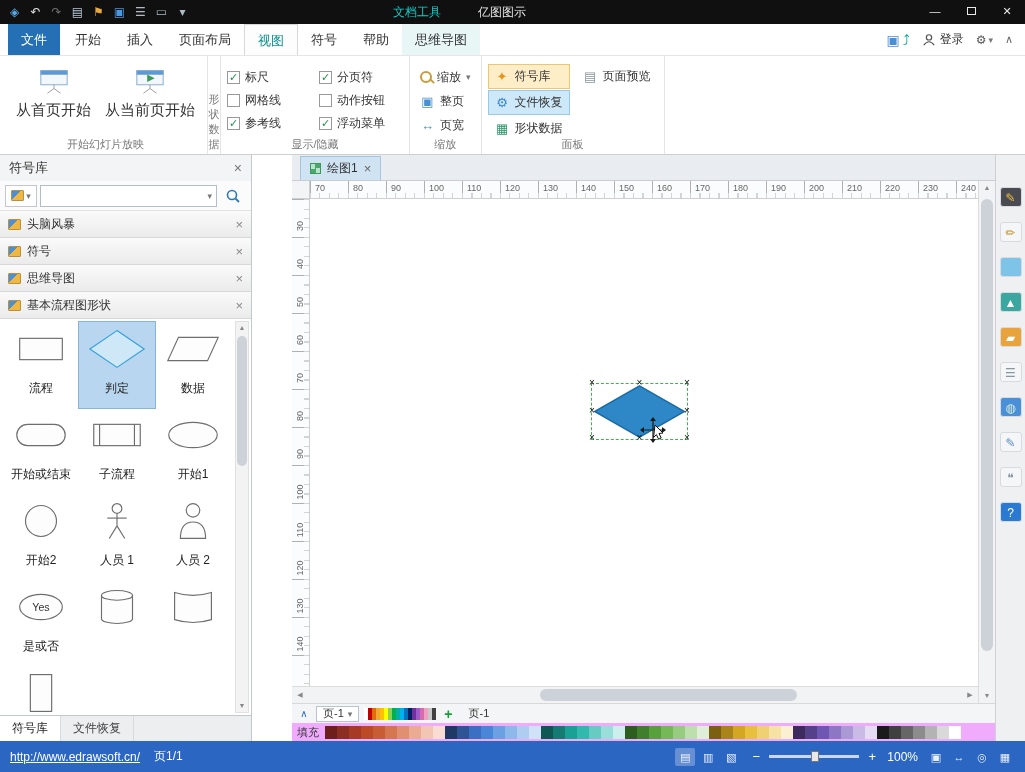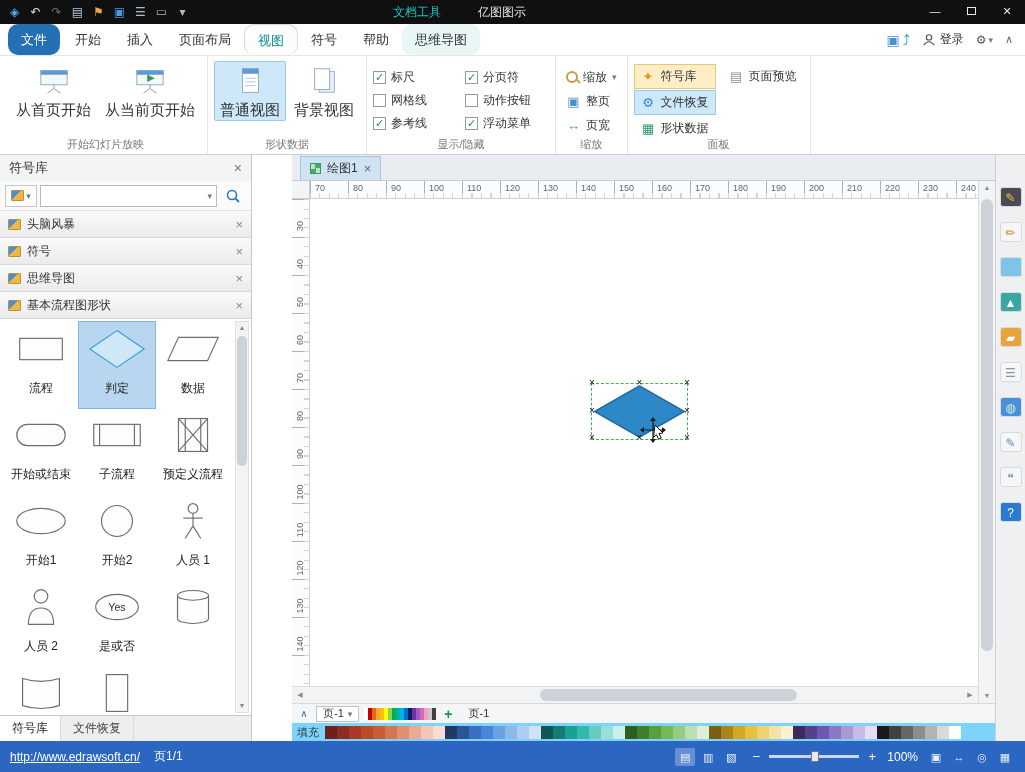--- a/index.html
+++ b/index.html
@@ -10,21 +10,21 @@
   .quick-icons { display:flex; align-items:center; padding-left:4px; }
   .qicon { width:21px; text-align:center; font-size:12px; line-height:24px; cursor:default; }
   .tb-context { position:absolute; left:372px; width:90px; text-align:center; color:#18c8c8; font-size:12px; }
   .tb-title { position:absolute; left:478px; color:#e6e6e6; font-size:12px; }
   .win-controls { margin-left:auto; display:flex; }
   .win-btn { width:36px; height:24px; text-align:center; line-height:23px; color:#e8e8e8; font-size:11px; }
   .max-glyph { display:inline-block; width:9px; height:8px; border:1px solid #e8e8e8; }
 
   .tabrow { height:32px; background:#fff; display:flex; align-items:stretch; border-bottom:1px solid #e6e6e6; }
   .tabs { display:flex; }
-  .rtab { padding:0 13px; line-height:31px; font-size:13px; color:#333; white-space:nowrap;border-radius:10px; }
+  .rtab { padding:0 13px; line-height:31px; font-size:13px; color:#333; white-space:nowrap; }
   .rtab.file { background:#2570b5; color:#fff; margin-left:8px; margin-right:2px; }
   .rtab.active { color:#0b8f8f; background:#fdfdfd; border:1px solid #d8d8d8; border-bottom:none; }
   .rtab.context { background:#e8f6f6; }
   .tabrow-right { margin-left:auto; display:flex; align-items:center; gap:12px; padding-right:12px; }
   .mricon { font-size:14px; }
   .login { display:flex; align-items:center; gap:4px; color:#333; }
   .gear { color:#555; display:flex; align-items:center; gap:2px; }
   .dd { font-size:9px; color:#777; }
   .collapse { color:#666; font-size:11px; }
 
@@ -118,21 +118,21 @@
   .cursor { position:absolute; left:330px; top:218px; }
 
   .pagebar { height:20px; background:#f4f5f6; border-top:1px solid #d8d8d8; display:flex; align-items:center; gap:5px; padding:0 5px; }
   .pb-chevron { color:#2a6cc4; font-size:10px; width:14px; text-align:center; }
   .pb-tab { height:16px; border:1px solid #b8c4d0; background:#fff; display:flex; align-items:center; gap:4px; padding:0 6px; font-size:11px; }
   .page-strip { display:flex; height:12px; }
   .mini-swatch { width:4px; height:12px; }
   .pb-add { color:#1a9a3a; font-weight:bold; font-size:14px; padding:0 3px; }
   .pb-label { font-size:11px; color:#333; margin-left:8px; }
 
-  .fillbar { height:18px; background:#7dd3fc; display:flex; align-items:center; gap:6px; padding:0 5px; }
+  .fillbar { height:18px; background:#f0abfc; display:flex; align-items:center; gap:6px; padding:0 5px; }
   .fill-label { font-size:11px; color:#333; }
   .fill-swatches { display:flex; height:13px; }
   .swatch { width:12px; height:13px; }
 
   .right-rail { width:30px; background:#eef0f2; border-left:1px solid #d0d0d0; display:flex; flex-direction:column; align-items:center; padding-top:32px; gap:15px; }
   .rail-icon { width:22px; height:20px; border-radius:3px; font-size:12px; line-height:20px; text-align:center; border:1px solid #d8dade; }
 
   .statusbar { height:31px; background:#2b66c2; color:#fff; display:flex; align-items:center; gap:14px; padding:8px 10px; font-size:12px; }
   .sb-link { color:#fff; text-decoration:underline; }
   .sb-right { margin-left:auto; display:flex; align-items:center; gap:8px; }
@@ -220,39 +220,20 @@
               <path d="M17 19 v4 M10 28 l7 -5 l7 5" stroke="#9a9a9a" fill="none"></path>
               <polygon points="14,8 22,12 14,16" fill="#3a9a5a" stroke="none"></polygon>
             </svg>
           <span class="blabel">从当前页开始</span>
         </div>
       </div>
       <span class="rgroup-label">开始幻灯片放映</span>
     </div>
 
     <div class="rgroup">
-      <div class="bigrow">
-        <div class="bigbtn sel-blue">
-          <svg width="32" height="30" viewBox="0 0 34 30">
-              <rect x="9" y="2" width="17" height="25" fill="#fff" stroke="#8aaac8"></rect>
-              <rect x="9" y="2" width="17" height="5" fill="#5a9ad8" stroke="#8aaac8"></rect>
-              <line x1="12" y1="12" x2="23" y2="12" stroke="#a8c4dc"></line>
-              <line x1="12" y1="16" x2="23" y2="16" stroke="#a8c4dc"></line>
-              <line x1="12" y1="20" x2="23" y2="20" stroke="#a8c4dc"></line>
-            </svg>
-          <span class="blabel">普通视图</span>
-        </div>
-        <div class="bigbtn">
-          <svg width="32" height="30" viewBox="0 0 34 30">
-              <rect x="12" y="5" width="16" height="22" fill="#e8eef4" stroke="#9ab4cc"></rect>
-              <rect x="7" y="2" width="16" height="22" fill="#fff" stroke="#8aaac8"></rect>
-            </svg>
-          <span class="blabel">背景视图</span>
-        </div>
-      </div>
       <span class="rgroup-label">形状数据</span>
     </div>
 
     <div class="rgroup">
       <div id="showhide-grid" class="showhide">
           <span class="chk">
             <span class="chkbox">✓</span>
             <span class="chklab">标尺</span>
           </span>
           <span class="chk">
@@ -393,30 +374,20 @@
                 </svg></div>
               <div class="shape-label">开始或结束</div>
             </div>
             <div class="shape-cell">
               <div class="shape-thumb"><svg viewBox="0 0 64 44">
                   <rect x="8" y="11" width="48" height="22"></rect>
                   <line x1="14" y1="11" x2="14" y2="33"></line>
                   <line x1="50" y1="11" x2="50" y2="33"></line>
                 </svg></div>
               <div class="shape-label">子流程</div>
-            </div>
-            <div class="shape-cell">
-              <div class="shape-thumb"><svg viewBox="0 0 64 44">
-                  <rect x="17" y="5" width="30" height="34"></rect>
-                  <line x1="24" y1="5" x2="24" y2="39"></line>
-                  <line x1="40" y1="5" x2="40" y2="39"></line>
-                  <line x1="17" y1="5" x2="47" y2="39"></line>
-                  <line x1="47" y1="5" x2="17" y2="39"></line>
-                </svg></div>
-              <div class="shape-label">预定义流程</div>
             </div>
             <div class="shape-cell">
               <div class="shape-thumb"><svg viewBox="0 0 64 44">
                   <ellipse cx="32" cy="22" rx="25" ry="13"></ellipse>
                 </svg></div>
               <div class="shape-label">开始1</div>
             </div>
             <div class="shape-cell">
               <div class="shape-thumb"><svg viewBox="0 0 64 44">
                   <circle cx="32" cy="22" r="16"></circle>

